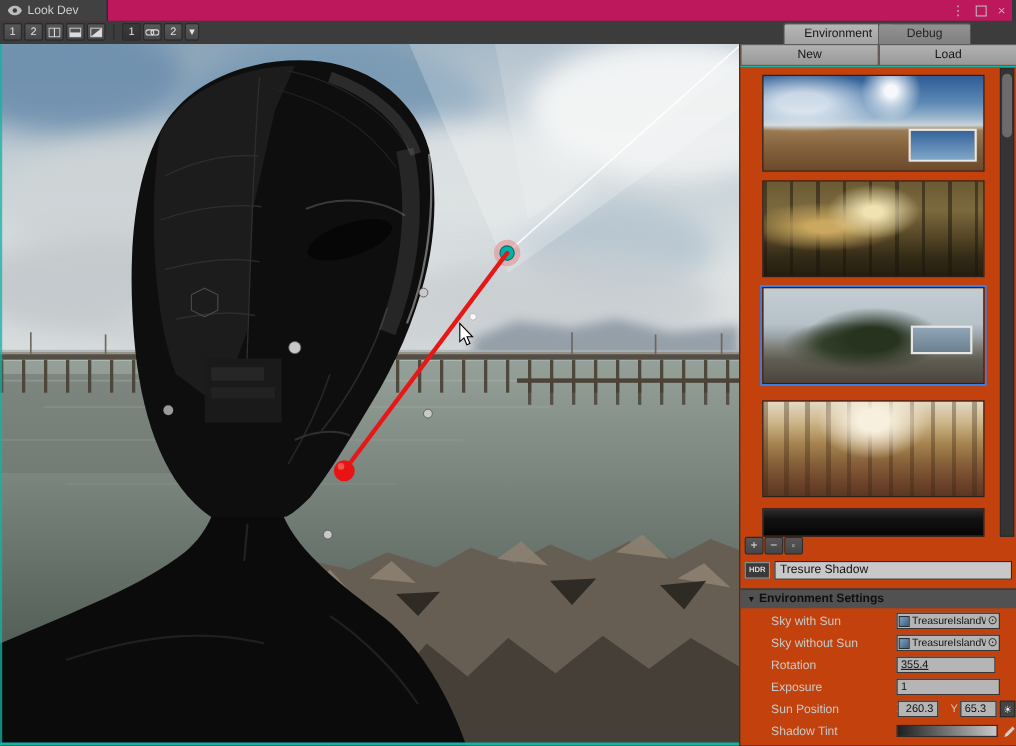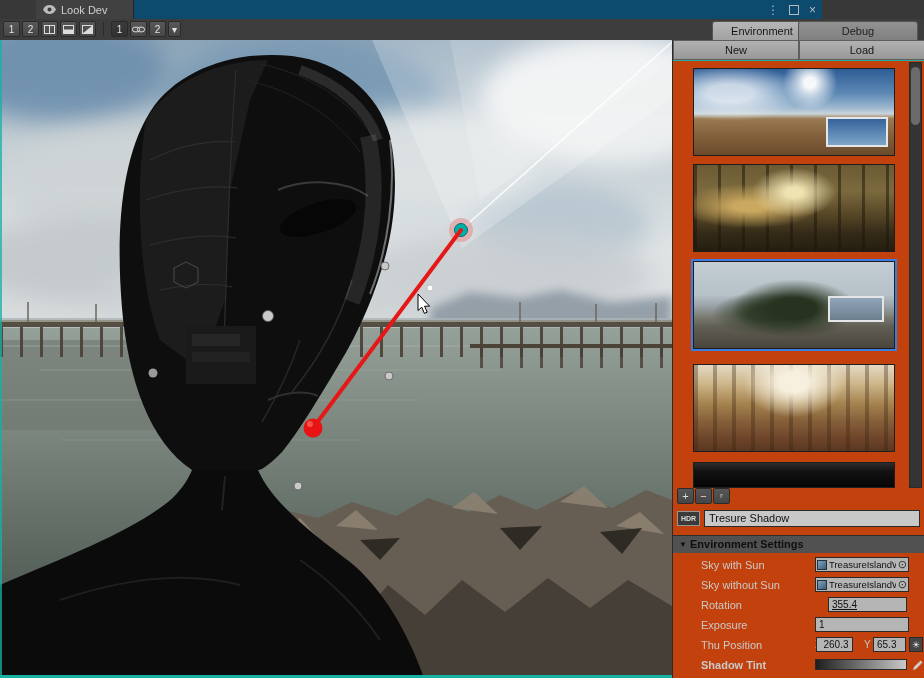--- a/index.html
+++ b/index.html
@@ -1,20 +1,20 @@
 <!DOCTYPE html>
 <html><head>
 <meta charset="utf-8">
 <style>
   html,body{margin:0;padding:0;background:#222;}
   #window{position:relative;width:924px;height:678px;background:#383838;
     font-family:"Liberation Sans",sans-serif;overflow:hidden;user-select:none;}
 
   
-  .titlebar{position:absolute;left:0;top:0;width:786px;height:19px;background:#0c4a6e;border-bottom:1px solid #232323;margin-left:36px;}
+  .titlebar{position:absolute;left:0;top:0;width:920px;height:19px;background:#be185d;border-bottom:1px solid #232323;}
   .title-tab{position:absolute;left:0;top:0;height:19px;width:98px;background:#414141;
     display:flex;align-items:center;gap:5px;padding:0 7px;box-sizing:border-box;
     color:#cfcfcf;font-size:11px;border-right:1px solid #262626;}
   .win-controls{position:absolute;right:6px;top:0;height:19px;display:flex;align-items:center;gap:10px;color:#b9b9b9;font-size:12px;}
   .maxbox{width:8px;height:8px;border:1px solid #b9b9b9;display:inline-block;}
 
   
   .topbar{position:absolute;left:0;top:19px;width:924px;height:21px;background:#3c3c3c;border-bottom:1px solid #282828;}
   .tbgroup{position:absolute;top:2px;display:flex;gap:2px;align-items:center;}
   .tb{width:17px;height:16px;background:linear-gradient(#585858,#474747);border:1px solid #2a2a2a;border-radius:2px;
@@ -145,21 +145,21 @@
           <rect x="0.5" y="2.2" width="7.2" height="4.6" rx="2.3" fill="none" stroke="#dcdcdc"></rect>
           <rect x="5.3" y="2.2" width="7.2" height="4.6" rx="2.3" fill="none" stroke="#dcdcdc"></rect>
         </svg>
       </button>
       <button class="tb">2</button>
       <button class="tb narrow">▾</button>
     </div>
   </div>
 
   <div class="tab active" style="left:676px;width:100px;">Environment</div>
-  <div class="tab inactive" style="left:762px;width:120px;">Debug</div>
+  <div class="tab inactive" style="left:762px;width:85px;">Debug</div>
 
   <div class="viewport">
     <svg width="672" height="638" viewBox="0 0 672 638">
       <defs>
         <linearGradient id="skyg" x1="0" y1="0" x2="0" y2="1">
           <stop offset="0" stop-color="#8fa6b8"></stop>
             <stop offset="0.35" stop-color="#c3ced4"></stop>
           <stop offset="0.7" stop-color="#e0e4e5"></stop>
             <stop offset="1" stop-color="#d6dadb"></stop>
         </linearGradient>
@@ -342,38 +342,38 @@
       <span class="rlabel">Sky without Sun</span>
       <div class="objfield">
         <span class="texicon"></span>
         <span class="objtext">TreasureIslandWh</span>
         <span class="picker">⊙</span>
       </div>
     </div>
 
     <div class="row" style="top:555px;">
       <span class="rlabel">Rotation</span>
-      <div class="numfield" style="left:155px;width:79px;text-decoration:underline;">355.4</div>
+      <div class="numfield" style="left:142px;width:90px;text-decoration:underline;">355.4</div>
     </div>
 
     <div class="row" style="top:575px;">
       <span class="rlabel">Exposure</span>
       <div class="numfield" style="left:142px;width:94px;">1</div>
     </div>
 
     <div class="row" style="top:595px;">
-      <span class="rlabel">Thu Position</span>
+      <span class="rlabel">Sun Position</span>
       <span class="axis" style="left:142px;">X</span>
       <div class="numfield" style="left:143px;width:37px;text-align:center;">260.3</div>
       <span class="axis" style="left:191px;">Y</span>
       <div class="numfield" style="left:200px;width:33px;">65.3</div>
       <button class="sunbtn">☀</button>
     </div>
 
-    <div class="row" style="top:615px;font-weight:bold;">
+    <div class="row" style="top:615px;">
       <span class="rlabel">Shadow Tint</span>
       <div class="shadowbar"></div>
       <span class="dropbtn">
         <svg width="12" height="12" viewBox="0 0 12 12">
           <path d="M1,11 L2,8 L7,3 L9,5 L4,10 Z" fill="#cfcfcf"></path>
           <path d="M7.5,2.5 L9.5,4.5 M8,2 L10,4" stroke="#cfcfcf" stroke-width="1.4"></path>
         </svg>
       </span>
     </div>
 

